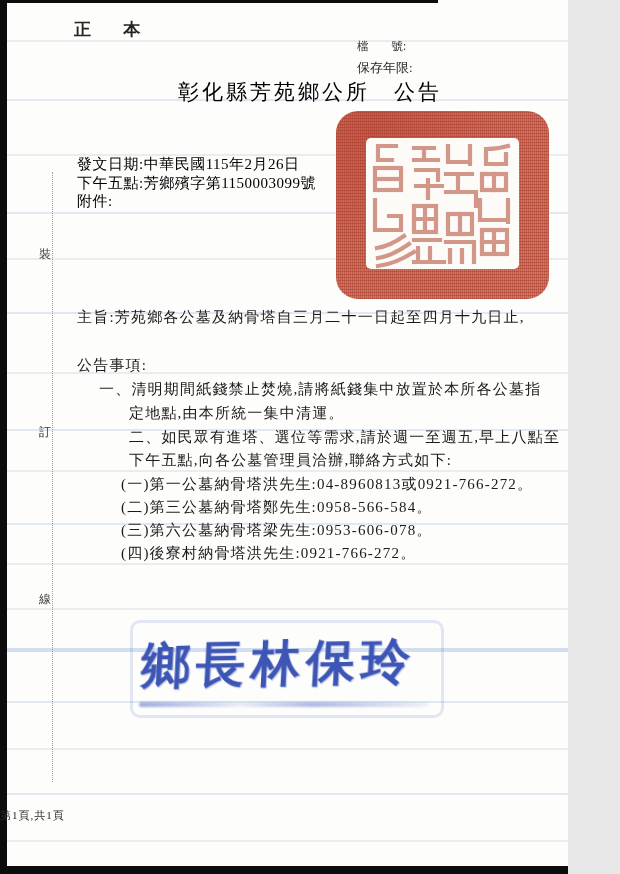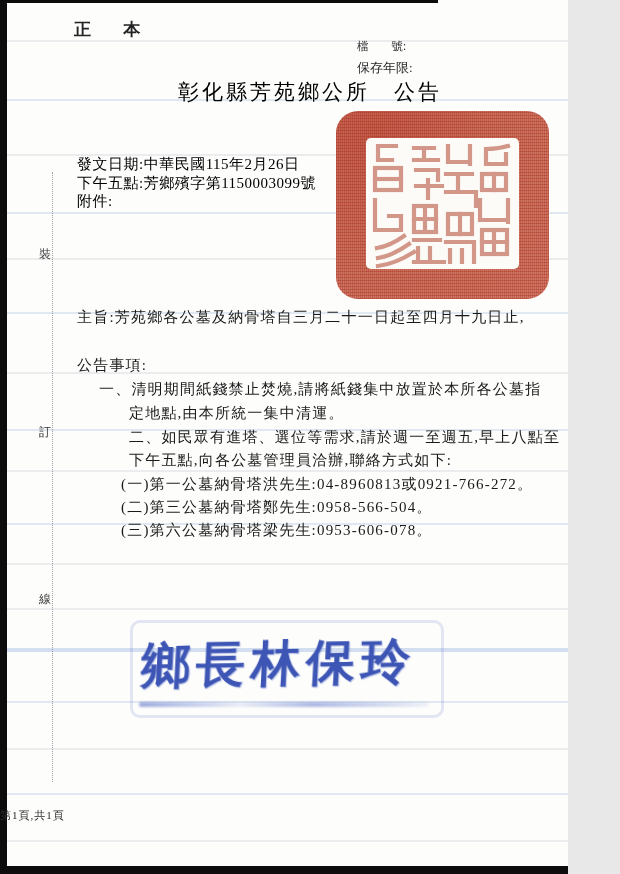--- a/index.html
+++ b/index.html
@@ -175,22 +175,23 @@
     </div>
   </div>
 
   <div class="bl bl0">主旨:芳苑鄉各公墓及納骨塔自三月二十一日起至四月十九日止,</div>
   <div class="bl bl2">公告事項:</div>
   <div class="bl bl3">一、清明期間紙錢禁止焚燒,請將紙錢集中放置於本所各公墓指</div>
   <div class="bl bl4">定地點,由本所統一集中清運。</div>
   <div class="bl bl5">二、如民眾有進塔、選位等需求,請於週一至週五,早上八點至</div>
   <div class="bl bl6">下午五點,向各公墓管理員洽辦,聯絡方式如下:</div>
   <div class="bl bl7">(一)第一公墓納骨塔洪先生:04-8960813或0921-766-272。</div>
-  <div class="bl bl8">(二)第三公墓納骨塔鄭先生:0958-566-504。</div>
+  <div class="bl bl8">(二)第三公墓納骨塔鄭先生:0958-566-584。</div>
   <div class="bl bl9">(三)第六公墓納骨塔梁先生:0953-606-078。</div>
+  <div class="bl bl10">(四)後寮村納骨塔洪先生:0921-766-272。</div>
 
   <div class="binding-line"></div>
   <div class="bmark bm0">裝</div>
   <div class="bmark bm1">訂</div>
   <div class="bmark bm2">線</div>
 
   <div class="signature">
     <div class="signature-text">鄉長林保玲</div>
     <div class="signature-smear"></div>
   </div>

